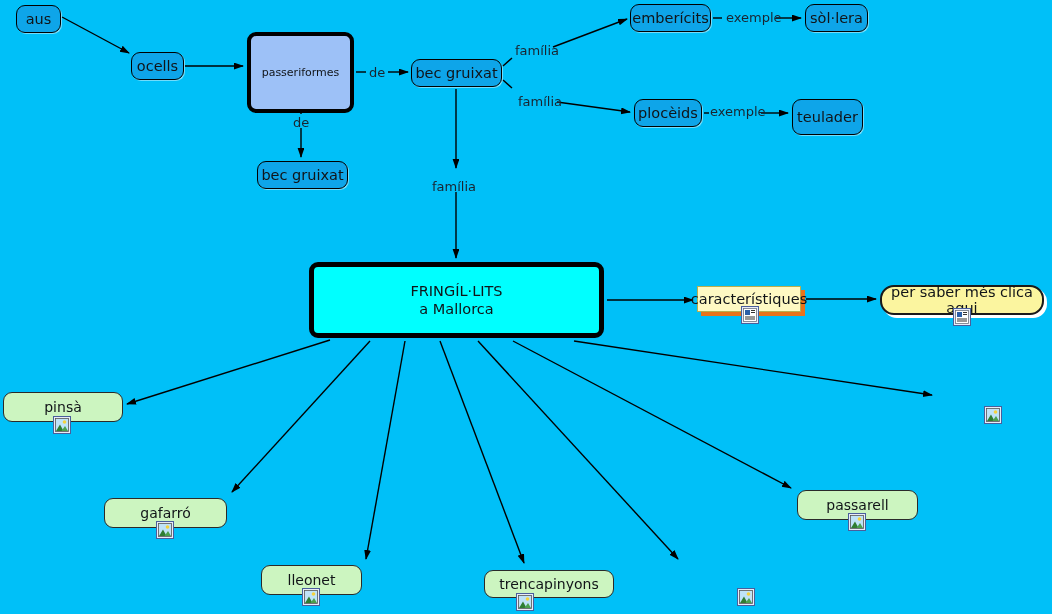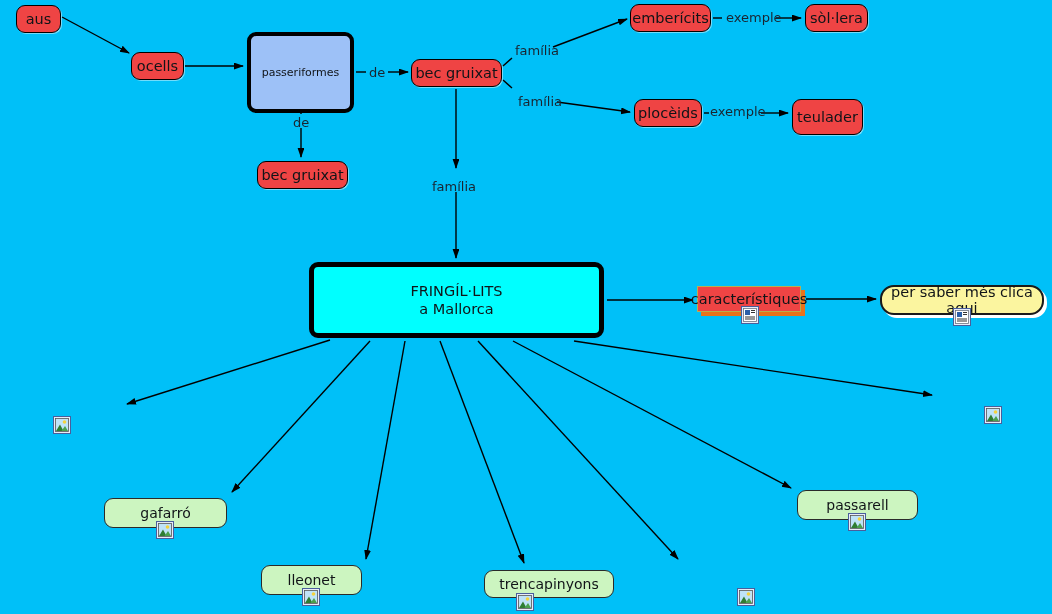--- a/index.html
+++ b/index.html
@@ -28,21 +28,21 @@
     box-sizing: border-box;
     display: flex;
     align-items: center;
     justify-content: center;
     text-align: center;
     color: #111418;
     z-index: 5;
   }
   
   .n-plain {
-    background: #ef4444;
+    background: #0ea5e9;
     border: 1.5px solid #000;
     border-radius: 9px;
     font-size: 14.5px;
     box-shadow: 1px 1px 0 rgba(255,255,255,0.45);
   }
   
   .n-blue {
     background: #9dc1f7;
     border: 4px solid #000;
     border-radius: 9px;
@@ -59,21 +59,21 @@
   }
   
   .n-green {
     background: #ccf5c0;
     border: 1.2px solid #2a2a2a;
     border-radius: 9px;
     font-size: 14px;
   }
   
   .n-yellow-sq {
-    background: #ef4444;
+    background: #fef9c3;
     border: 1px solid #b9ae4e;
     border-radius: 0;
     font-size: 14.5px;
     box-shadow: 4px 4px 0 #e8731a;
   }
   .n-yellow-round {
     background: #fbf59f;
     border: 2px solid #1a1a1a;
     border-radius: 14px;
     font-size: 14.5px;
@@ -215,20 +215,23 @@
       <rect x="0.5" y="0.5" width="17" height="17" fill="#e8ecf6" stroke="#4a5e9c" stroke-width="1"></rect>
       <rect x="2.5" y="2.5" width="13" height="13" fill="#ffffff" stroke="#6b7280" stroke-width="0.8"></rect>
       <rect x="4" y="4" width="5" height="5" fill="#2b5fa8"></rect>
       <rect x="10" y="4" width="4" height="1" fill="#333"></rect>
       <rect x="10" y="6" width="4" height="1" fill="#333"></rect>
       <rect x="4" y="10.5" width="10" height="1" fill="#333"></rect>
       <rect x="4" y="12.5" width="10" height="1" fill="#333"></rect>
     </svg>
   </span>
 
+  <div class="node n-green" style="left:3px; top:392px; width:120px; height:30px;">
+    <span>pinsà</span>
+  </div>
   <span class="badge" style="left:53px; top:416px;">
     <svg width="18" height="18" viewBox="0 0 18 18">
       <rect x="0.5" y="0.5" width="17" height="17" fill="#e8ecf6" stroke="#4a5e9c" stroke-width="1"></rect>
       <rect x="2.5" y="2.5" width="13" height="13" fill="#bfe3f7" stroke="#555" stroke-width="0.8"></rect>
       <circle cx="11.5" cy="6" r="1.8" fill="#f5d23c"></circle>
       <path d="M3,15 L7,8.5 L10.5,15 z" fill="#2f7d32"></path>
       <path d="M8.5,15 L12,10 L15,15 z" fill="#4aa14e"></path>
     </svg>
   </span>
 

